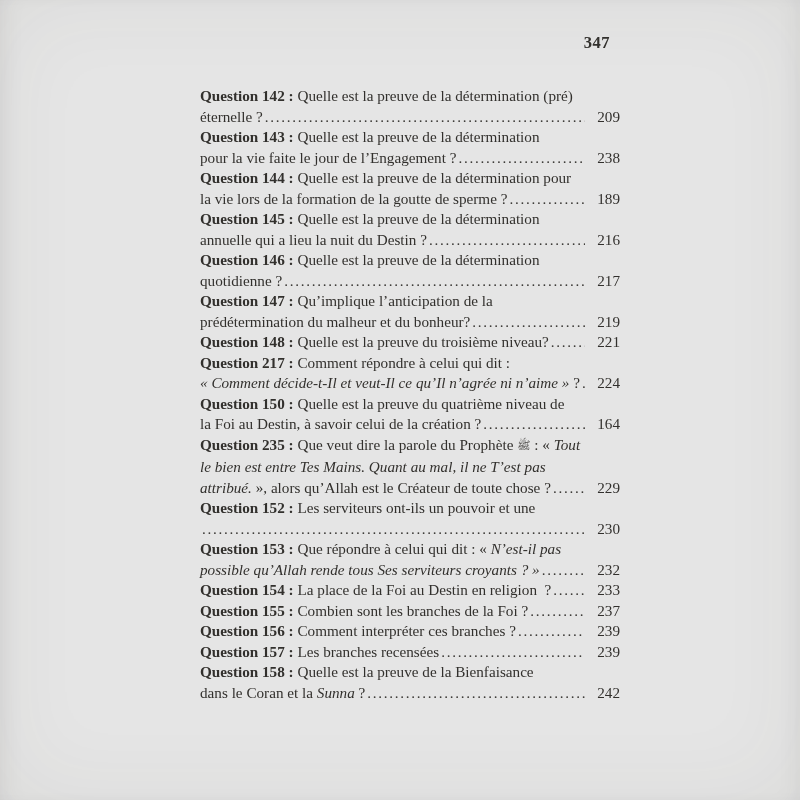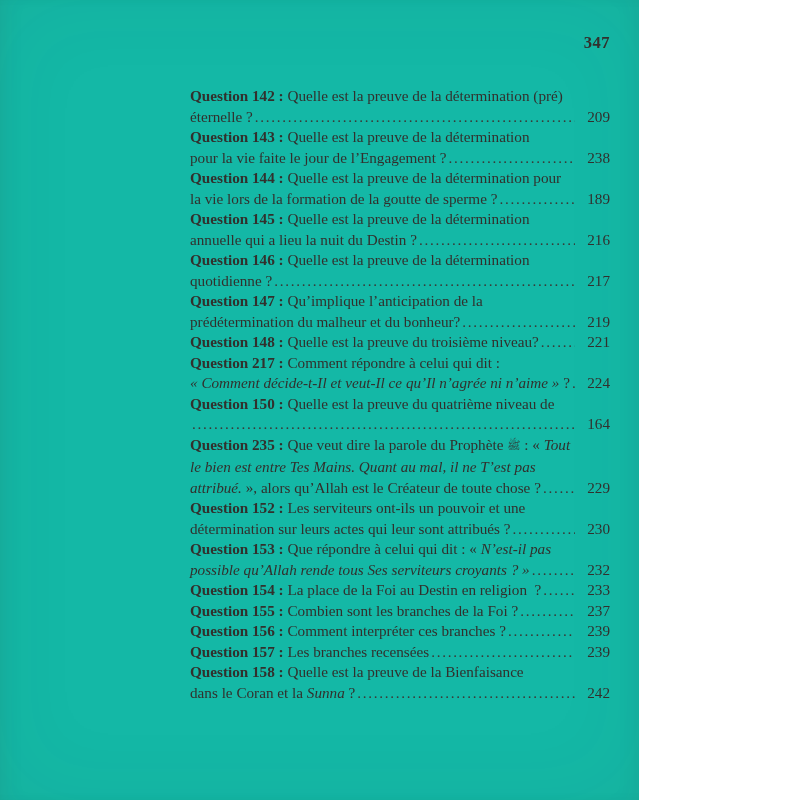--- a/index.html
+++ b/index.html
@@ -2,44 +2,44 @@
 <html><head>
 <meta charset="utf-8">
 <style>
   html, body {
     margin: 0;
     padding: 0;
     background: #ffffff;
   }
   .page {
     position: relative;
-    width: 639px;
+    width: 800px;
     height: 800px;
-    background: #14b8a6;
+    background: #e5e5e5;
     box-shadow: inset 0 0 90px rgba(70, 64, 58, 0.06),
                 inset 14px 0 30px -22px rgba(60, 55, 50, 0.18),
                 inset -14px 0 30px -22px rgba(60, 55, 50, 0.14);
     font-family: "Liberation Serif", "DejaVu Serif", serif;
     color: #32302d;
     overflow: hidden;
   }
   .folio {
     position: absolute;
     top: 33px;
     left: 190px;
     width: 420px;
     text-align: right;
     font-size: 16.5px;
     font-weight: 600;
     letter-spacing: 0.5px;
   }
   .toc {
     position: absolute;
     top: 86px;
-    left: 190px;
+    left: 200px;
     width: 420px;
     font-size: 15.2px;
     line-height: 20.5px;
   }
   .entry { margin: 0; }
   .line {
     display: flex;
     align-items: baseline;
   }
   .seg { white-space: pre; flex: 0 0 auto; }
@@ -157,20 +157,21 @@
           <span class="dots">........................................................................................................................................................................................................</span>
           <span class="pg">224</span>
         </div>
       </div>
       <div class="entry">
         <div class="line">
           <span class="seg b">Question 150 :</span>
           <span class="seg r"> Quelle est la preuve du quatrième niveau de</span>
         </div>
         <div class="line">
+          <span class="seg r">la Foi au Destin, à savoir celui de la création ?</span>
           <span class="dots">........................................................................................................................................................................................................</span>
           <span class="pg">164</span>
         </div>
       </div>
       <div class="entry">
         <div class="line">
           <span class="seg b">Question 235 :</span>
           <span class="seg r"> Que veut dire la parole du Prophète </span>
           <span class="seg sym">ﷺ</span>
           <span class="seg r"> : « </span>
@@ -185,21 +186,20 @@
           <span class="dots">........................................................................................................................................................................................................</span>
           <span class="pg">229</span>
         </div>
       </div>
       <div class="entry">
         <div class="line">
           <span class="seg b">Question 152 :</span>
           <span class="seg r"> Les serviteurs ont-ils un pouvoir et une</span>
         </div>
         <div class="line">
-          <span class="seg r">détermination sur leurs actes qui leur sont attribués ?</span>
           <span class="dots">........................................................................................................................................................................................................</span>
           <span class="pg">230</span>
         </div>
       </div>
       <div class="entry">
         <div class="line">
           <span class="seg b">Question 153 :</span>
           <span class="seg r"> Que répondre à celui qui dit : « </span>
           <span class="seg i">N’est-il pas</span>
         </div>

